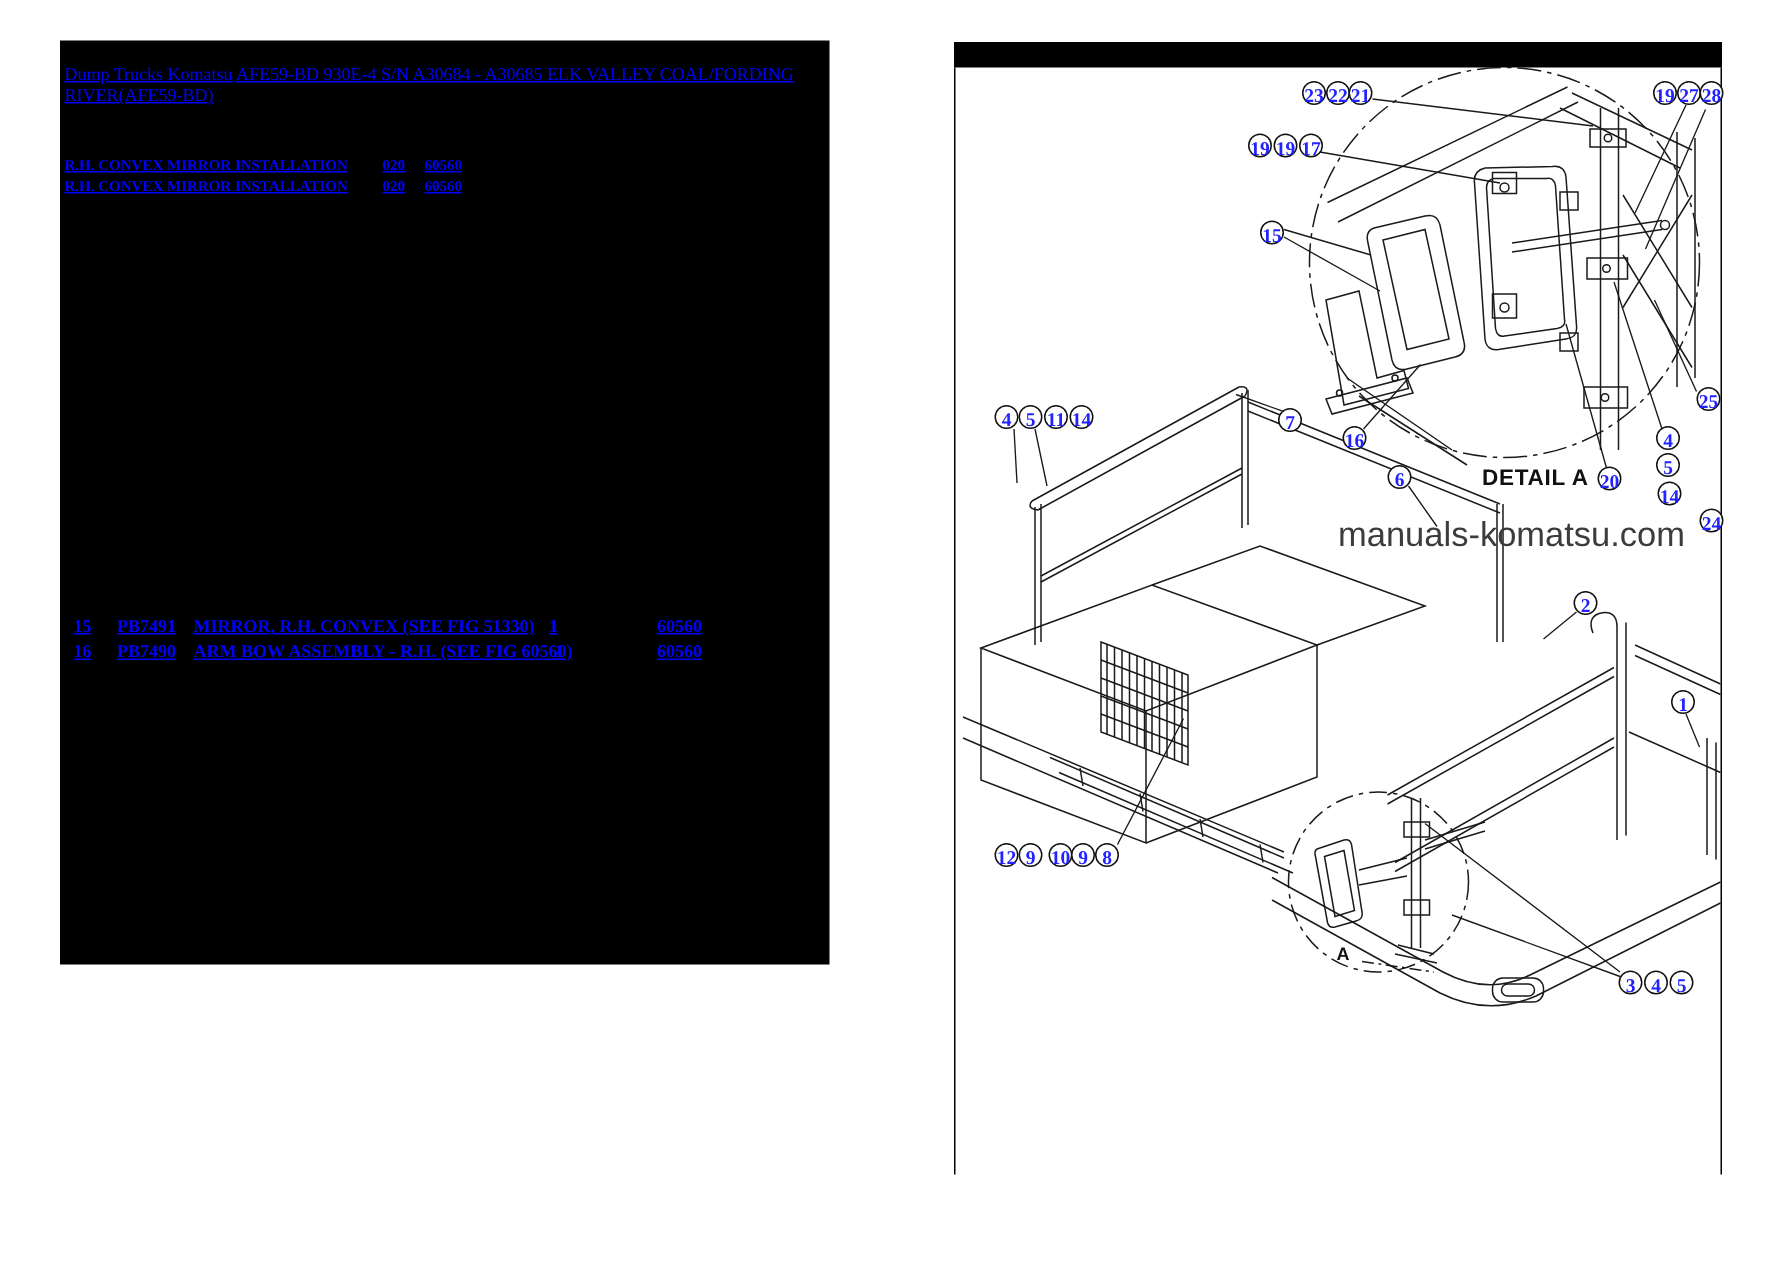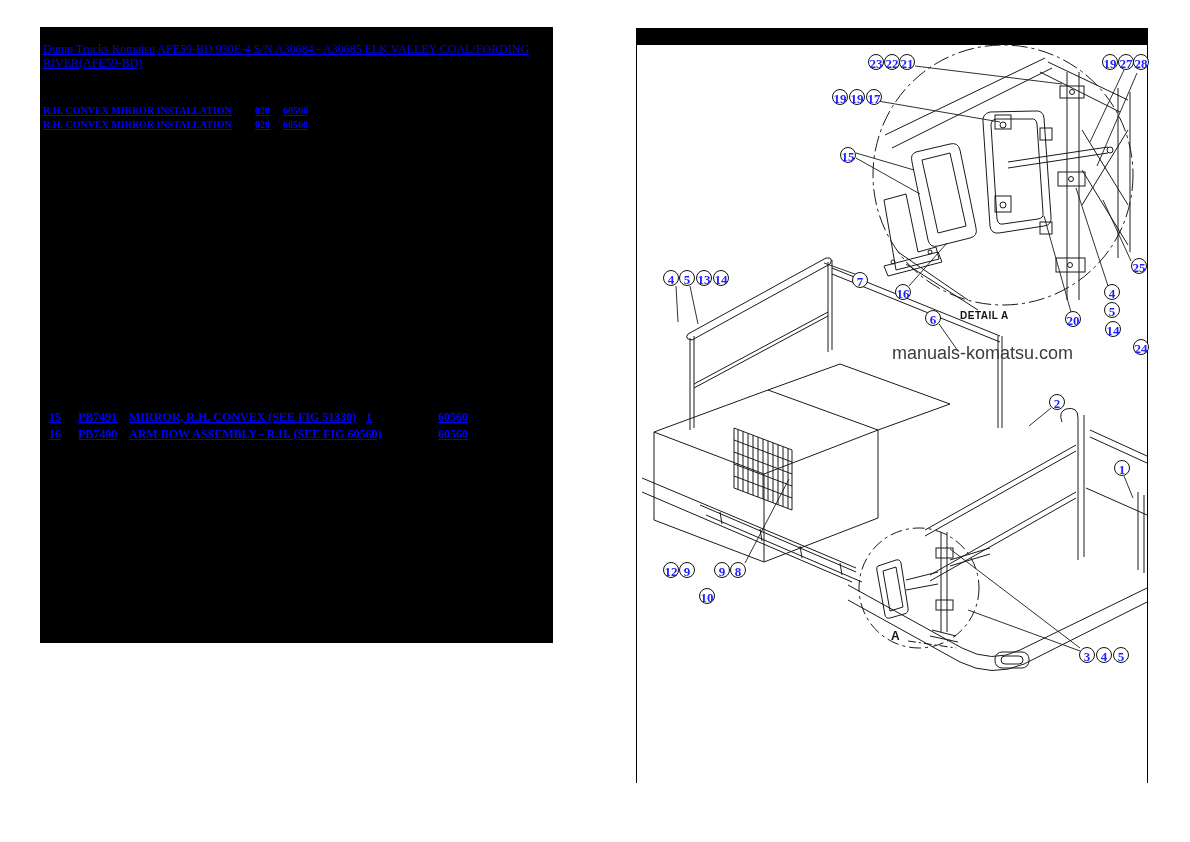--- a/index.html
+++ b/index.html
@@ -26,24 +26,24 @@
   #vborder-left{left:636px;}
   #vborder-right{left:1147px;}
   #drawing-svg{position:absolute;left:0;top:0;pointer-events:none;}
   
   .callout{position:absolute;width:16px;height:16px;border:1px solid #111;border-radius:50%;
            background:#fff;box-sizing:border-box;}
   .callout span{position:absolute;left:50%;top:1px;transform:translateX(-50%);
                 font-family:Liberation Serif, serif;font-weight:bold;font-size:13px;
                 color:#2222ff;line-height:15px;white-space:nowrap;}
   
-  #detail-a-label{position:absolute;left:960px;top:310px;font-family:"Liberation Sans",sans-serif;
-                  font-weight:bold;font-size:10px;color:#111;letter-spacing:.5px;text-align:right;}
+  #detail-a-label{position:absolute;left:988px;top:310px;font-family:"Liberation Sans",sans-serif;
+                  font-weight:bold;font-size:15px;color:#111;letter-spacing:.5px;text-align:right;}
   #watermark{position:absolute;left:892px;top:343px;font-family:"Liberation Sans",sans-serif;
-             font-size:18px;color:#3c3c3c;}
+             font-size:23px;color:#3c3c3c;}
   #a-label{position:absolute;left:891px;top:629px;font-family:"Liberation Sans",sans-serif;
            font-weight:bold;font-size:12px;color:#111;}
 </style>
 </head>
 <body>
 
 <div id="app">
 
   <div id="left-panel">
     <div id="title-block">
@@ -249,38 +249,38 @@
       <div class="callout" style="left: 1105px; top: 339px; margin-left: 28px;">
         <span>24</span>
       </div>
       <div class="callout" style="left: 663px; top: 270px;">
         <span>4</span>
       </div>
       <div class="callout" style="left: 679px; top: 270px;">
         <span>5</span>
       </div>
       <div class="callout" style="left: 696px; top: 270px;">
-        <span>13</span>
+        <span>11</span>
       </div>
       <div class="callout" style="left: 713px; top: 270px;">
         <span>14</span>
       </div>
       <div class="callout" style="left: 1049px; top: 394px;">
         <span>2</span>
       </div>
       <div class="callout" style="left: 1114px; top: 460px;">
         <span>1</span>
       </div>
       <div class="callout" style="left: 663px; top: 562px;">
         <span>12</span>
       </div>
       <div class="callout" style="left: 679px; top: 562px;">
         <span>9</span>
       </div>
-      <div class="callout" style="left: 699px; top: 588px;">
+      <div class="callout" style="left: 699px; top: 562px;">
         <span>10</span>
       </div>
       <div class="callout" style="left: 714px; top: 562px;">
         <span>9</span>
       </div>
       <div class="callout" style="left: 730px; top: 562px;">
         <span>8</span>
       </div>
       <div class="callout" style="left: 1079px; top: 647px;">
         <span>3</span>

